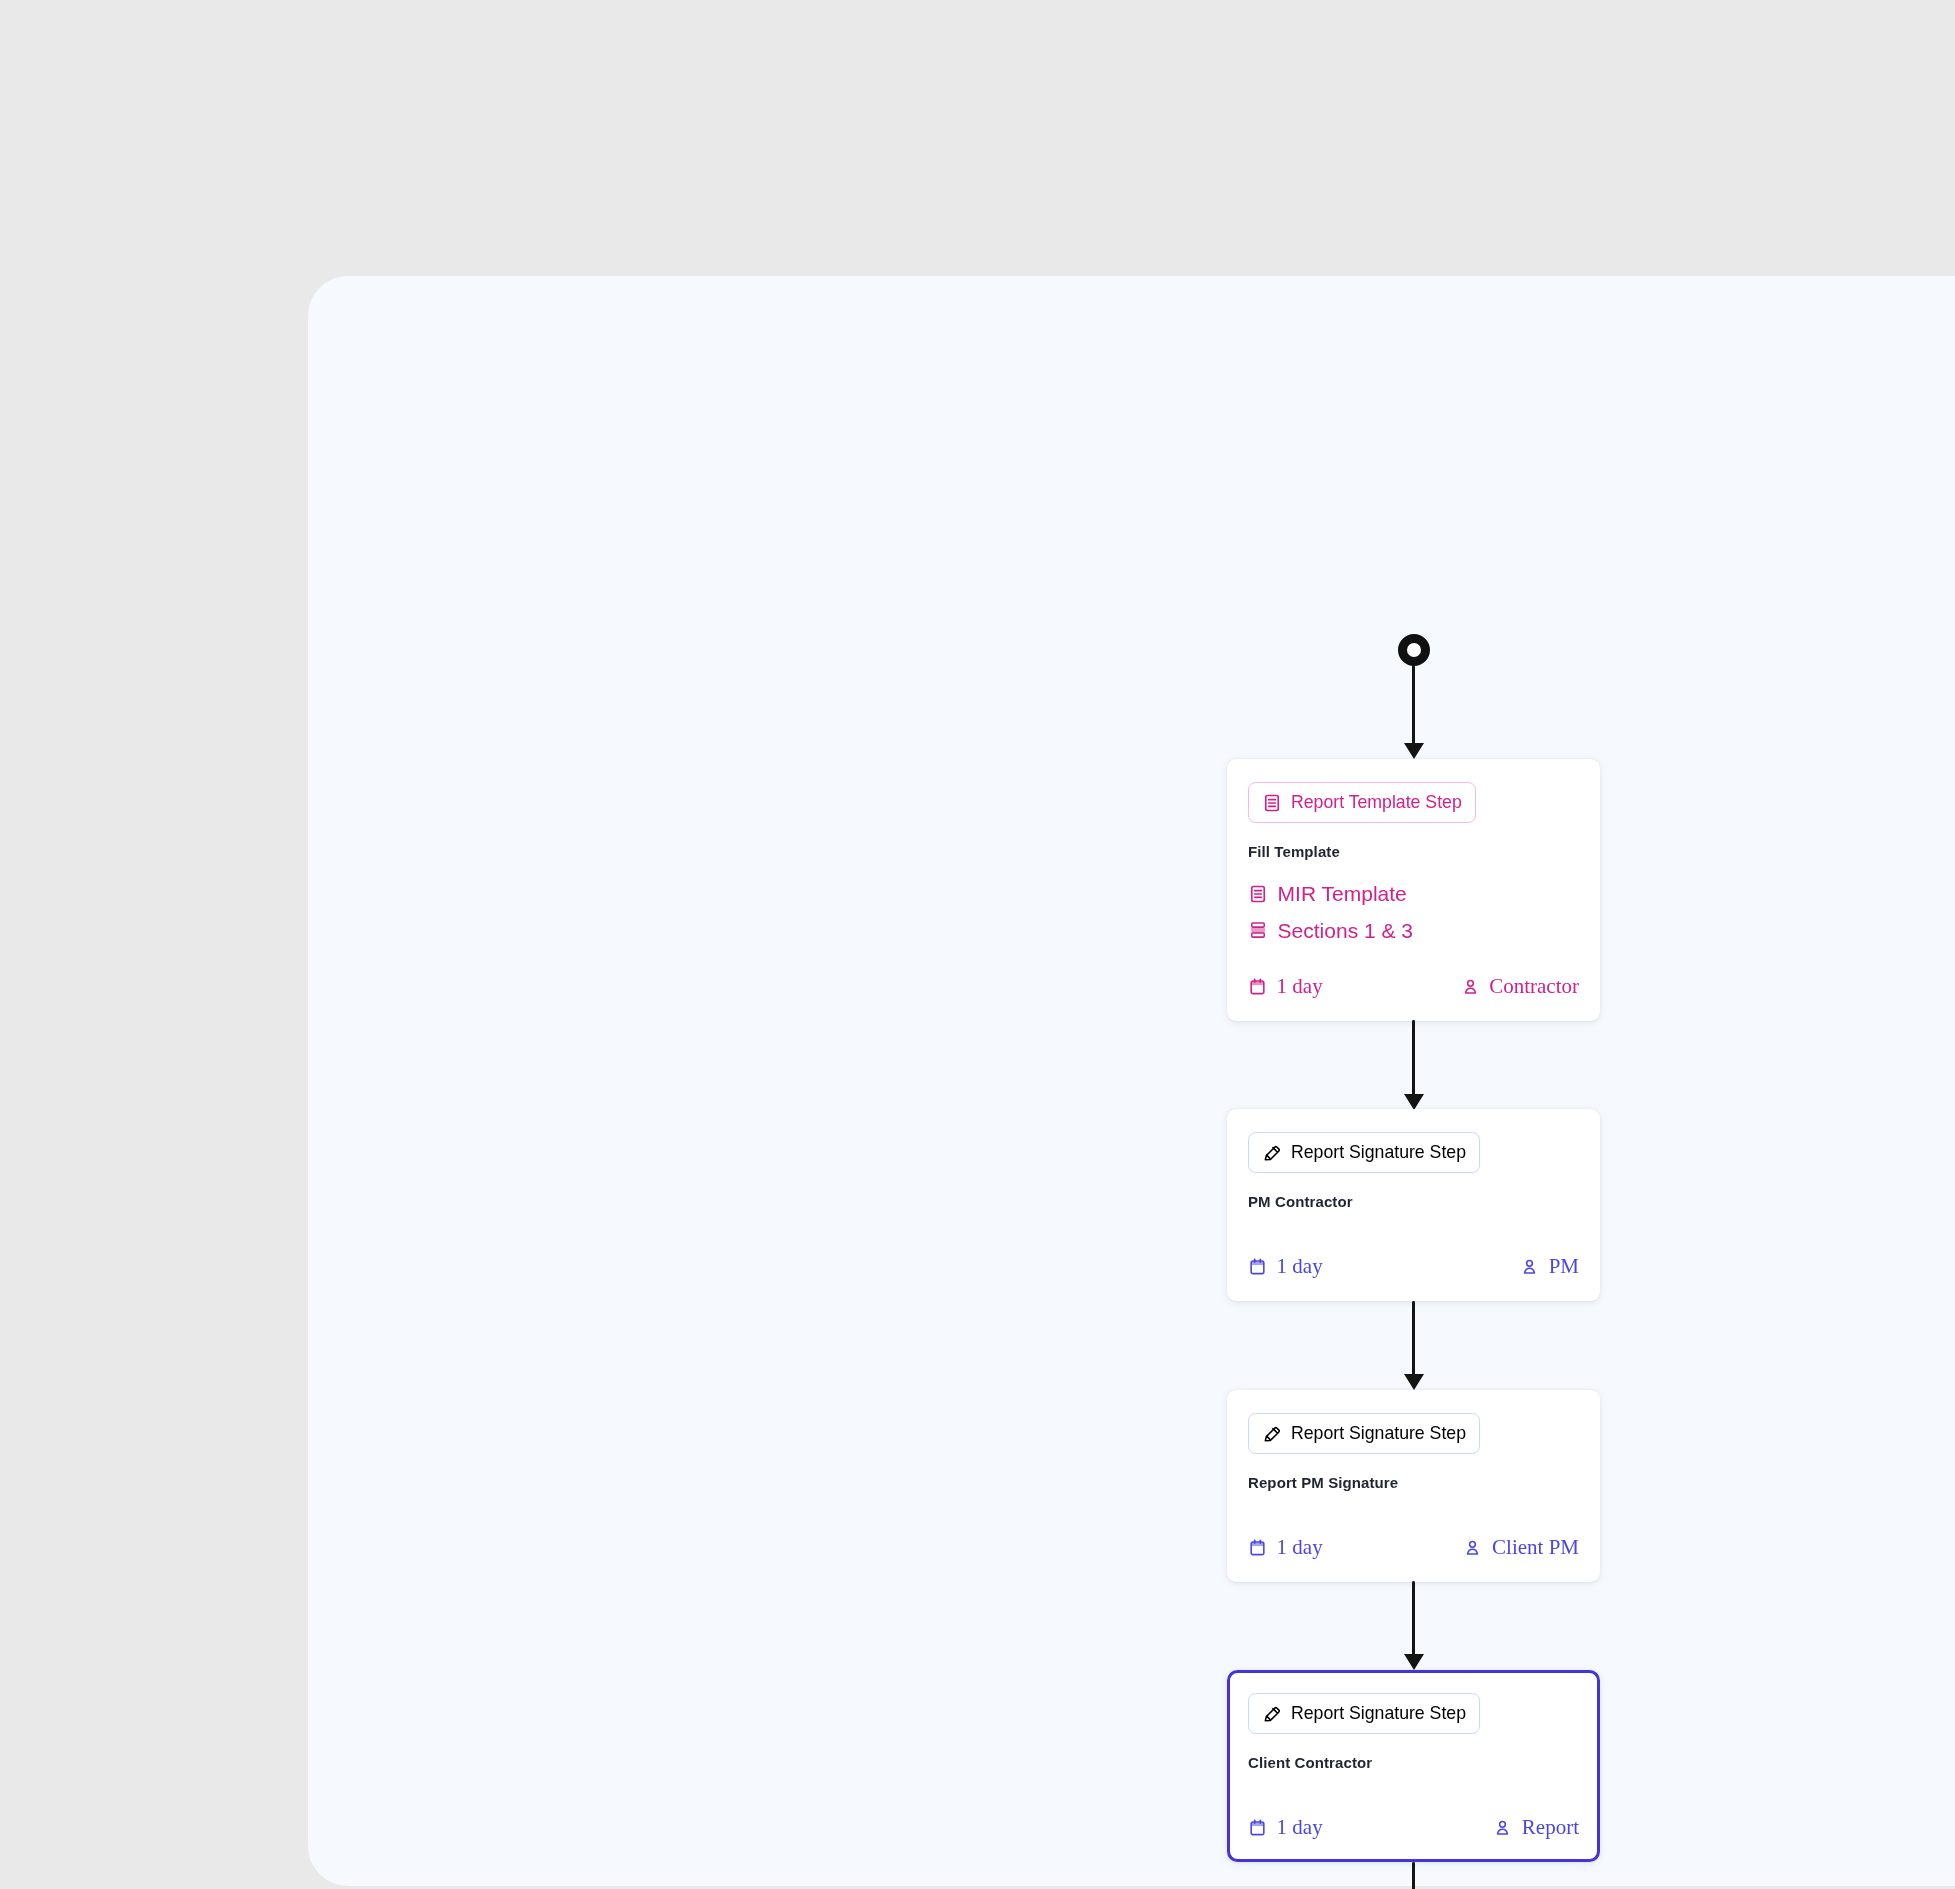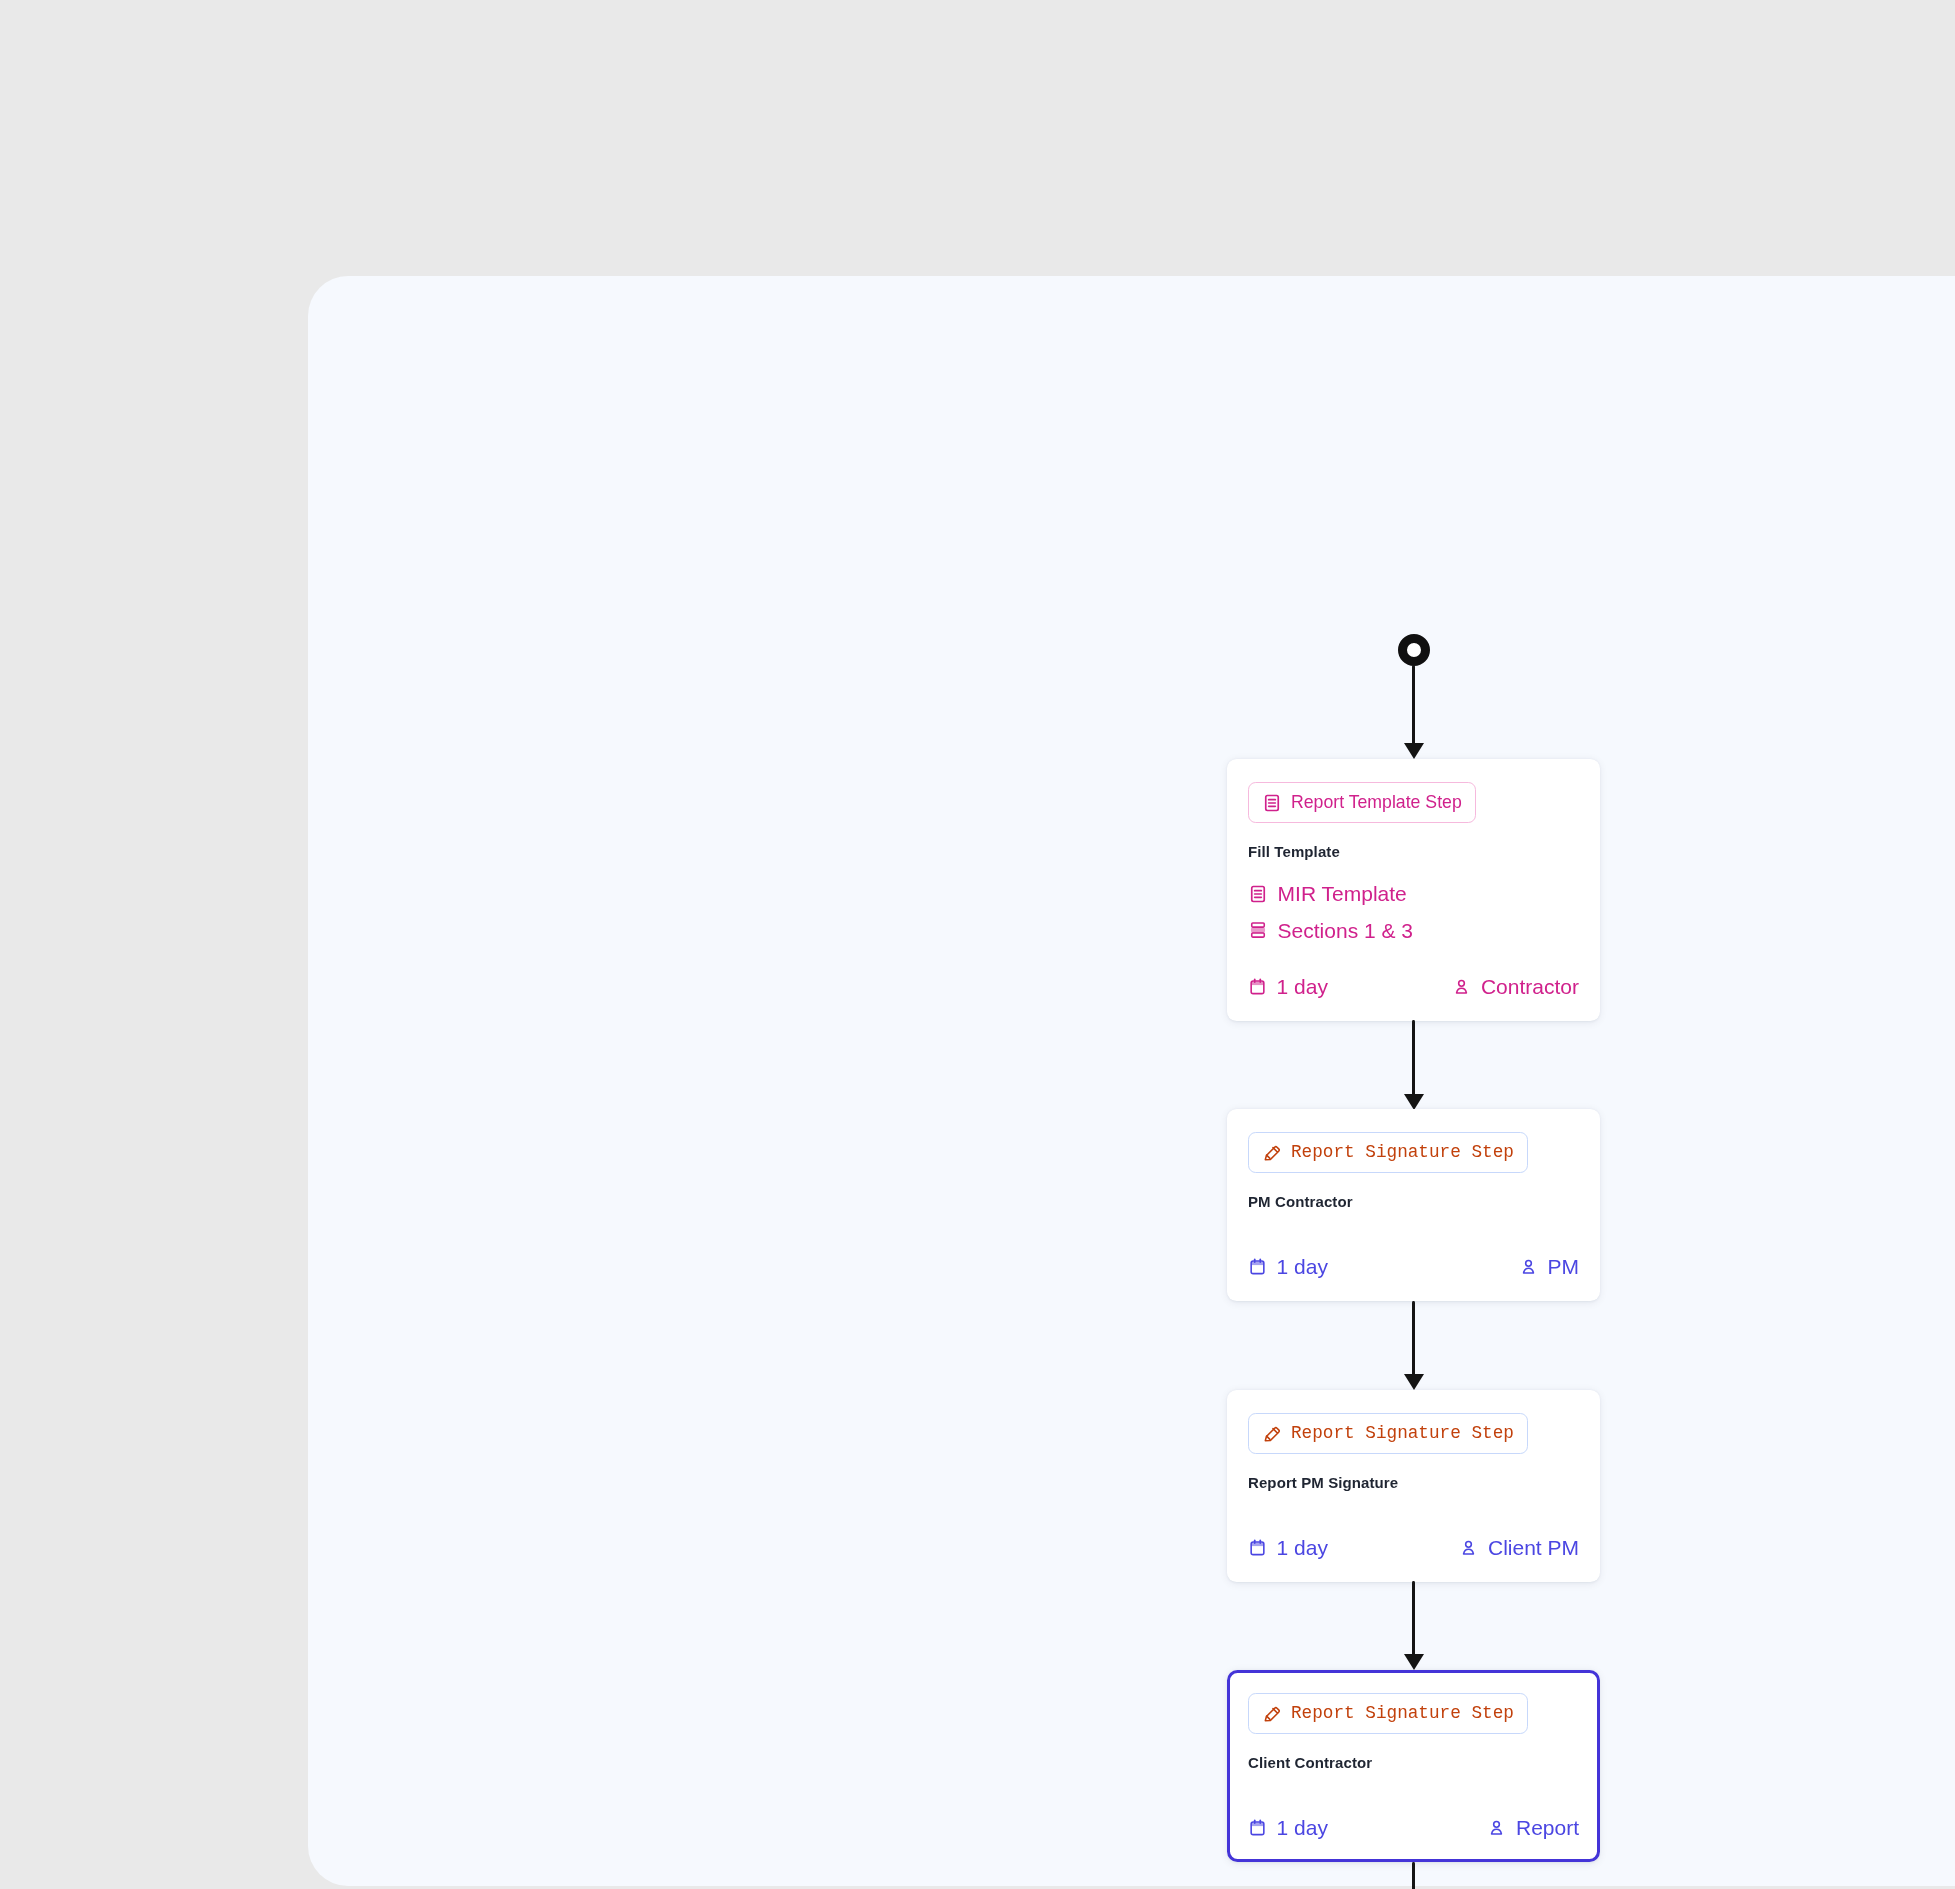--- a/index.html
+++ b/index.html
@@ -70,21 +70,21 @@
     gap: 8.6px;
     align-self: flex-start;
     border: 1px solid;
     border-radius: 7.7px;
     padding: 9.6px 13.4px;
     font-size: 17.7px;
     line-height: 1;
     background: #ffffff;
   }
   .pink-accent .badge { color: #d0218c; border-color: #f6b9dd; }
-  .indigo-accent .badge { color: #c2410c; border-color: #c7d8fb; font-family: Liberation Mono, monospace; }
+  .indigo-accent .badge { color: #000000; border-color: #c7d8fb; }
 
   .card-title {
     margin-top: 20px;
     font-size: 15px;
     font-weight: 600;
     color: #1f2532;
     letter-spacing: 0.1px;
   }
 
   .meta-list { margin-top: 22px; display: flex; flex-direction: column; gap: 13.4px; }
@@ -97,20 +97,21 @@
   }
   .pink-accent .meta-item { color: #d0218c; }
   .indigo-accent .meta-item { color: #4b46e2; }
 
   .card-footer {
     margin-top: auto;
     padding-top: 19px;
     display: flex;
     justify-content: space-between;
     align-items: center;
+    font-family: Liberation Serif, serif;
   }
 
   .icon { flex: 0 0 auto; display: block; }
 
   
   .h-lg { height: 262px; }
   .h-sm { height: 192px; }
 </style>
 </head>
 <body>

